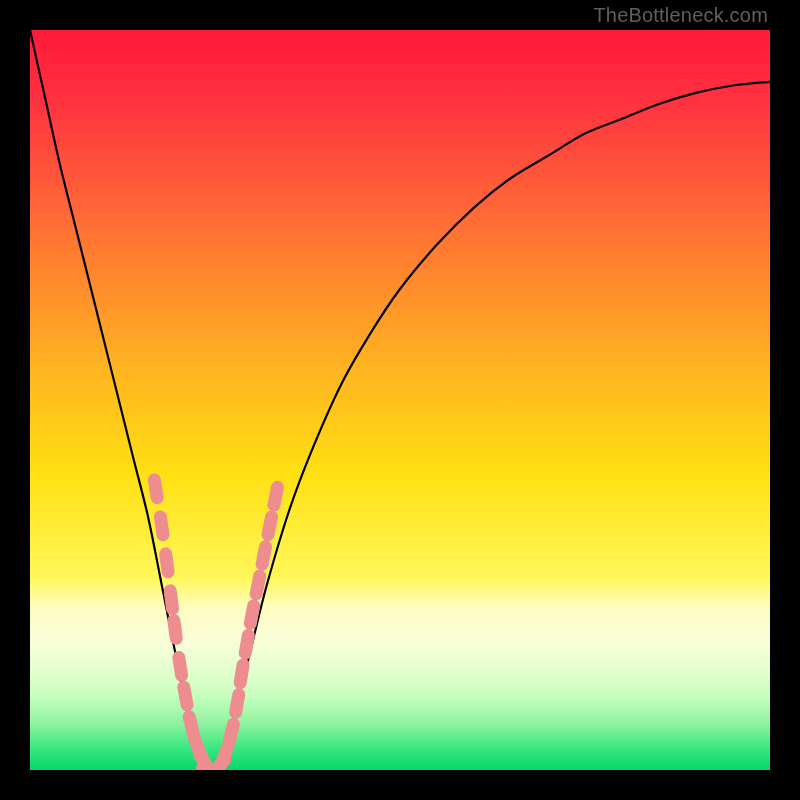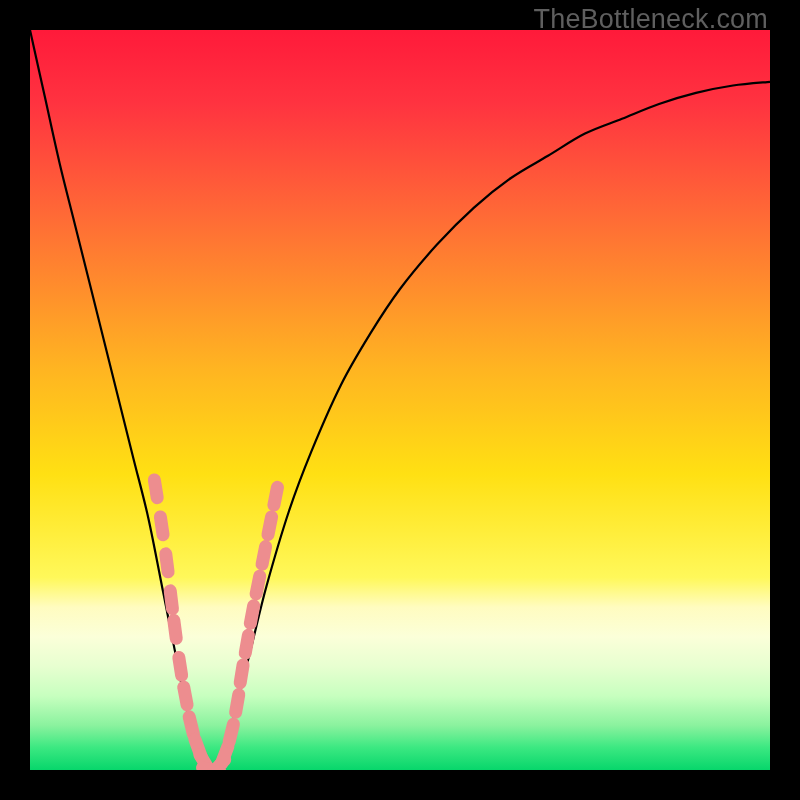--- a/index.html
+++ b/index.html
@@ -25,21 +25,21 @@
     left: 30px;
     width: 740px;
     height: 740px;
     overflow: hidden;
   }
   .watermark {
     position: absolute;
     top: 4px;
     right: 32px;
     color: #5f5f5f;
-    font-size: 27px;
+    font-size: 20px;
     font-weight: 500;
     letter-spacing: 0.2px;
   }
   svg { display: block; }
 </style>
 </head>
 <body>
 
 <div class="frame">
 

